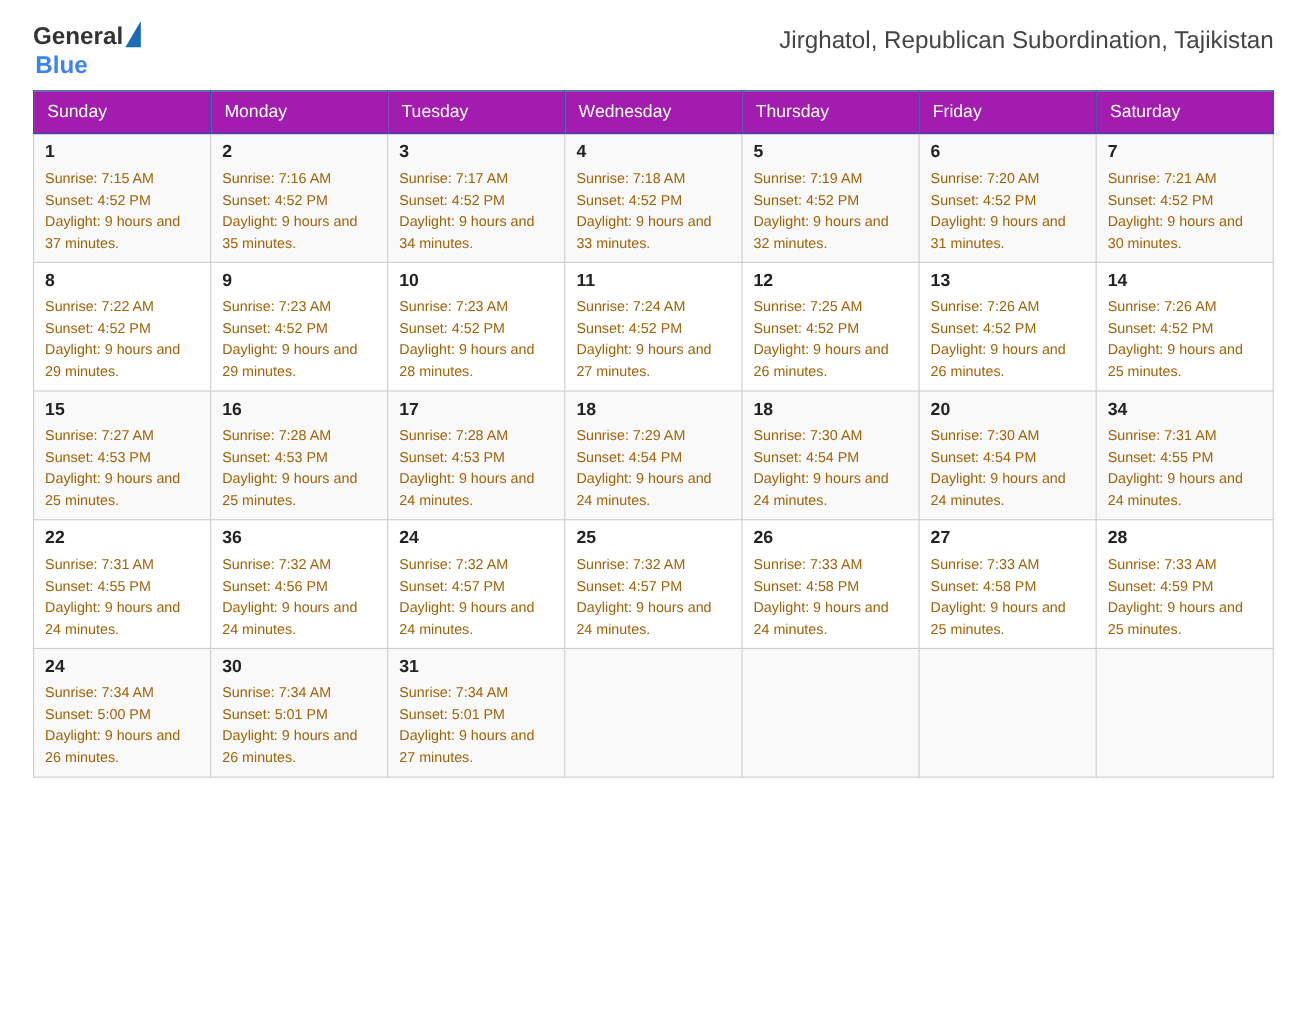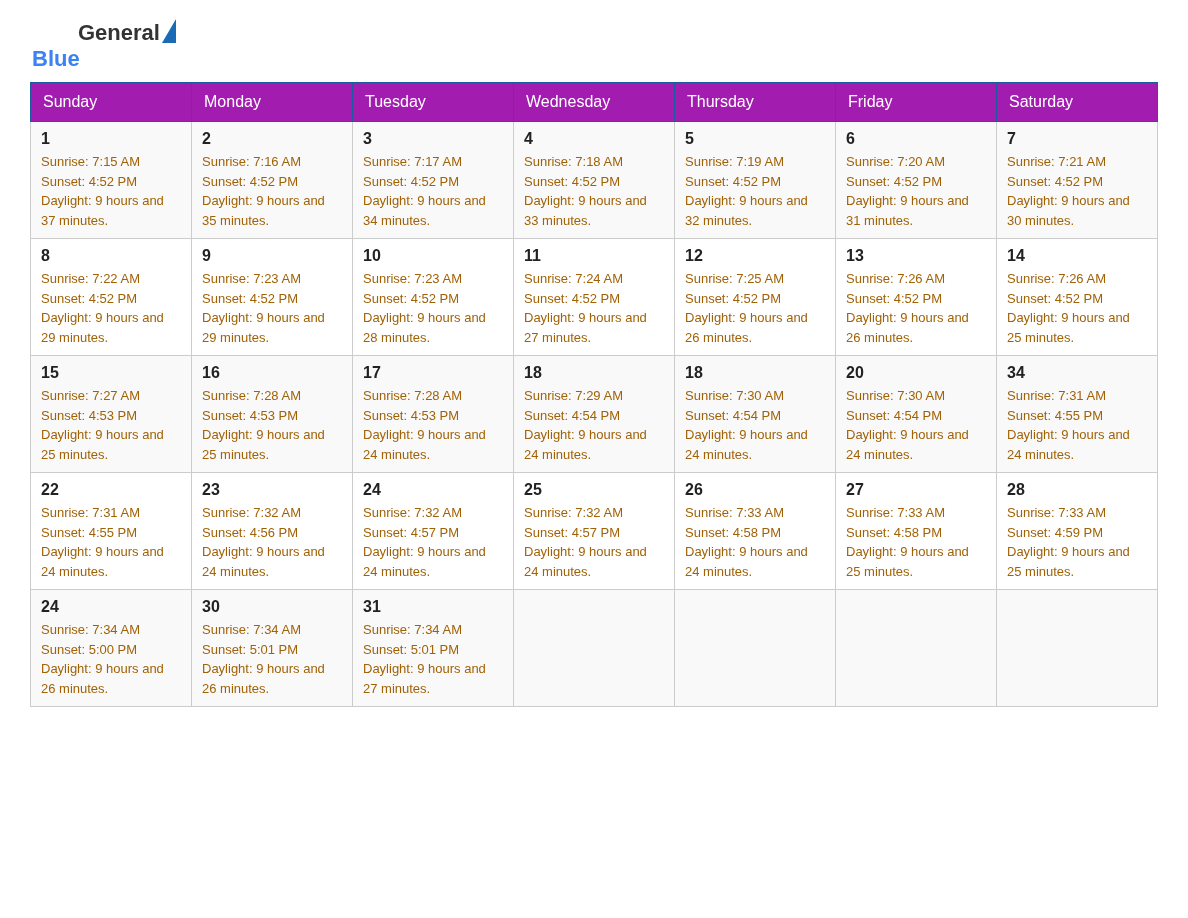--- a/index.html
+++ b/index.html
@@ -35,21 +35,20 @@
       margin-left: 2px;
       margin-top: -4px;
     }
     .logo-wrapper {
       display: flex;
       flex-direction: column;
     }
     .logo-line1 {
       display: flex;
       align-items: center;
-      margin-left: 48px;
     }
     .logo-line2 {
       font-size: 22px;
       font-weight: bold;
       color: #3b82f6;
       margin-left: 2px;
     }
     .title-area {
       text-align: right;
     }
@@ -113,20 +112,21 @@
   <div class="logo">
     <div class="logo-wrapper">
       <div class="logo-line1">
         <span class="logo-text-general">General</span>
         <div class="logo-triangle"></div>
       </div>
       <div class="logo-line2">Blue</div>
     </div>
   </div>
   <div class="title-area">
+    <div class="location-title">Jirghatol, Republican Subordination, Tajikistan</div>
   </div>
 </div>
 
 <table class="calendar-table">
   <thead>
     <tr>
       <th>Sunday</th>
       <th>Monday</th>
       <th>Tuesday</th>
       <th>Wednesday</th>
@@ -225,21 +225,21 @@
         <span class="day-number">34</span>
         <span class="day-info">Sunrise: 7:31 AM<br>Sunset: 4:55 PM<br>Daylight: 9 hours and 24 minutes.</span>
       </td>
       </tr>
       <tr class="week-row">
         <td>
         <span class="day-number">22</span>
         <span class="day-info">Sunrise: 7:31 AM<br>Sunset: 4:55 PM<br>Daylight: 9 hours and 24 minutes.</span>
       </td>
         <td>
-        <span class="day-number">23</span>
+        <span class="day-number">36</span>
         <span class="day-info">Sunrise: 7:32 AM<br>Sunset: 4:56 PM<br>Daylight: 9 hours and 24 minutes.</span>
       </td>
         <td>
         <span class="day-number">24</span>
         <span class="day-info">Sunrise: 7:32 AM<br>Sunset: 4:57 PM<br>Daylight: 9 hours and 24 minutes.</span>
       </td>
         <td>
         <span class="day-number">25</span>
         <span class="day-info">Sunrise: 7:32 AM<br>Sunset: 4:57 PM<br>Daylight: 9 hours and 24 minutes.</span>
       </td>

